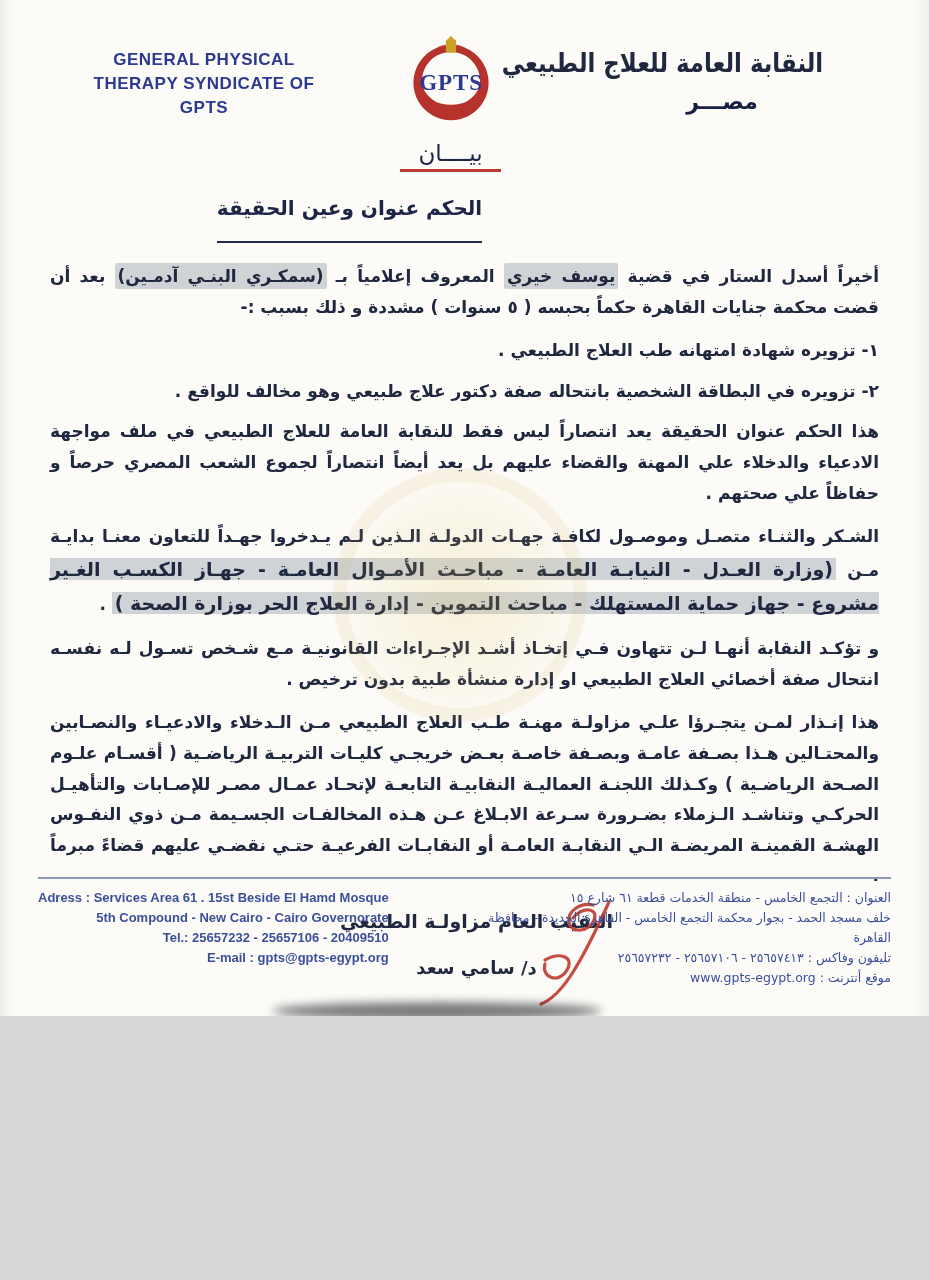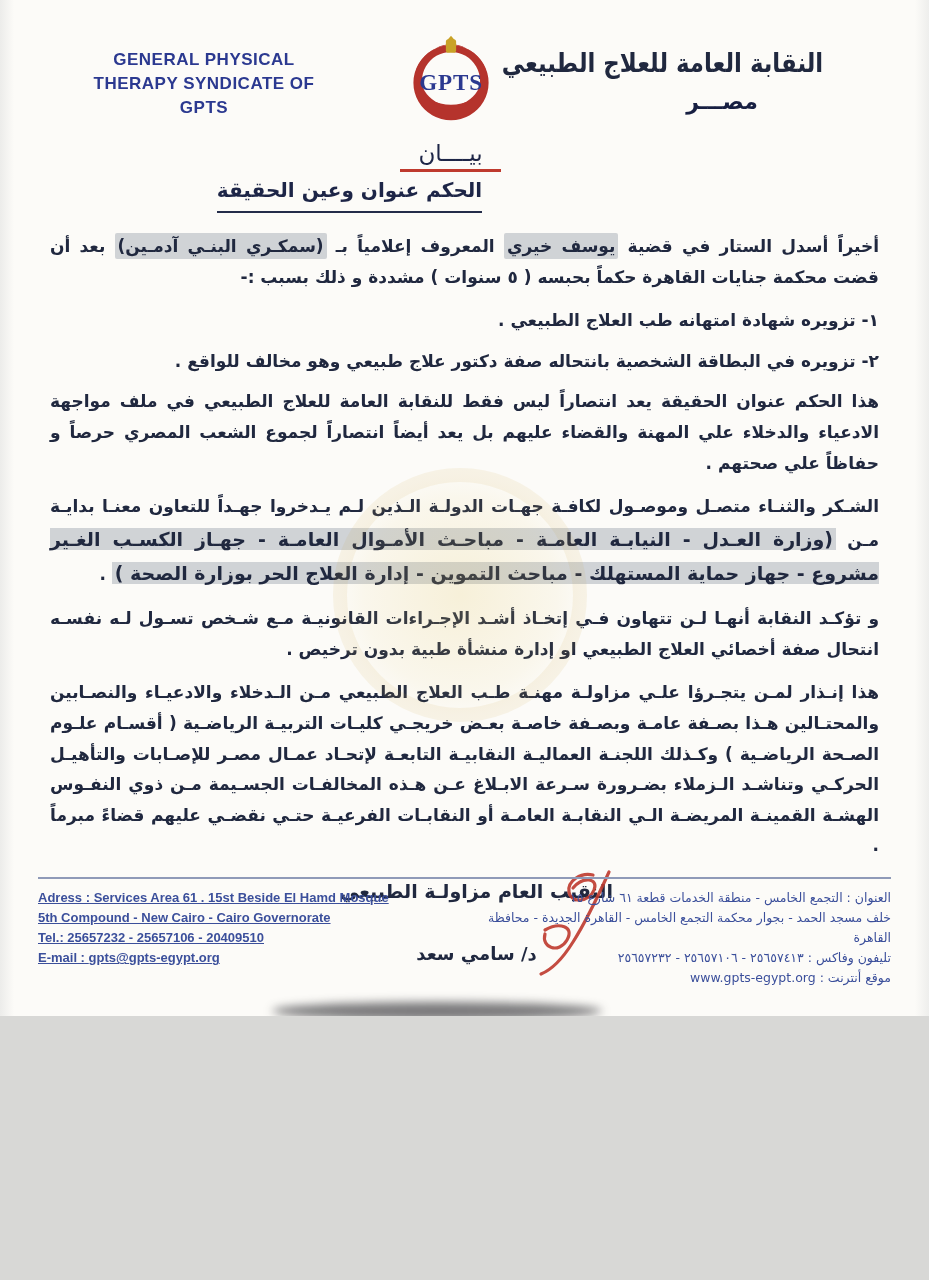--- a/index.html
+++ b/index.html
@@ -26,41 +26,41 @@
   .bayan {
     margin-top:12px; font-size:23px; font-weight:400; color:#1d2547;
     border-bottom:3px solid #bf3a2e; padding:0 18px 3px; direction:rtl;
   }
   .ar-title { width:330px; text-align:center; color:#171f42; direction:rtl; padding-top:6px; }
   .ar-title .main { font-size:26px; font-weight:800; white-space:nowrap; transform:scaleX(.88); transform-origin:center; }
   .ar-title .sub  { font-size:22px; font-weight:800; margin-top:2px; }
   
   .main { direction:rtl; padding:0 50px; text-align:justify; font-size:17px; line-height:1.8; font-weight:700; color:#20283f; }
   .doc-title {
-    display:table; margin:0 auto 18px; transform:translateX(-115px);
+    display:table; margin:18px auto 18px; transform:translateX(-115px);
     font-size:20px; font-weight:800; color:#1d2547;
-    border-bottom:2.5px solid #242c4a; padding-bottom:3px;
+    border-bottom:2.5px solid #242c4a; padding-bottom:15px;
   }
   .para { margin-bottom:13px; }
   .reason { margin-bottom:10px; }
   .hl { background:#d0d3d6; padding:3px 3px; border-radius:2px; }
   .agencies { background:#d0d3d6; font-size:19px; padding:0 3px; }
   .closing { text-align:center; font-size:20px; font-weight:800; margin:16px 0 14px; transform:translateX(5px); }
   .sig-block { position:relative; width:fit-content; margin:0 auto; transform:translateX(12px); text-align:center; }
   .sig-title { font-size:19px; font-weight:800; }
-  .sig-name  { font-size:18px; font-weight:800; margin-top:30px; }
+  .sig-name  { font-size:18px; font-weight:800; margin-top:14px; }
   .sig-scrawl { position:absolute; right:-28px; top:-6px; pointer-events:none; }
   
   .footer {
     position:absolute; left:38px; right:38px; bottom:28px;
     border-top:2px solid #8f9ab8; padding-top:9px;
     display:flex; justify-content:space-between; align-items:flex-start;
     color:#3b4f9b;
   }
-  .f-en { font-family:"Liberation Sans", sans-serif; font-size:13px; line-height:1.55; font-weight:bold; text-align:left; max-width:430px;text-decoration:underline; }
+  .f-en { font-family:"Liberation Sans", sans-serif; font-size:13px; line-height:1.55; font-weight:bold; text-align:right; max-width:430px; }
   .f-ar { direction:rtl; font-size:12.5px; line-height:1.6; font-weight:normal; text-align:right; max-width:430px; }
   
   .watermark {
     position:absolute; left:285px; top:420px; width:350px; height:350px; pointer-events:none;
     background:radial-gradient(closest-side, rgba(226,196,92,.20), rgba(226,196,92,.08) 55%, rgba(226,196,92,0) 72%);
     border-radius:50%;
   }
   .watermark::after{
     content:""; position:absolute; inset:48px; border-radius:50%;
     border:14px solid rgba(210,170,70,.10);

